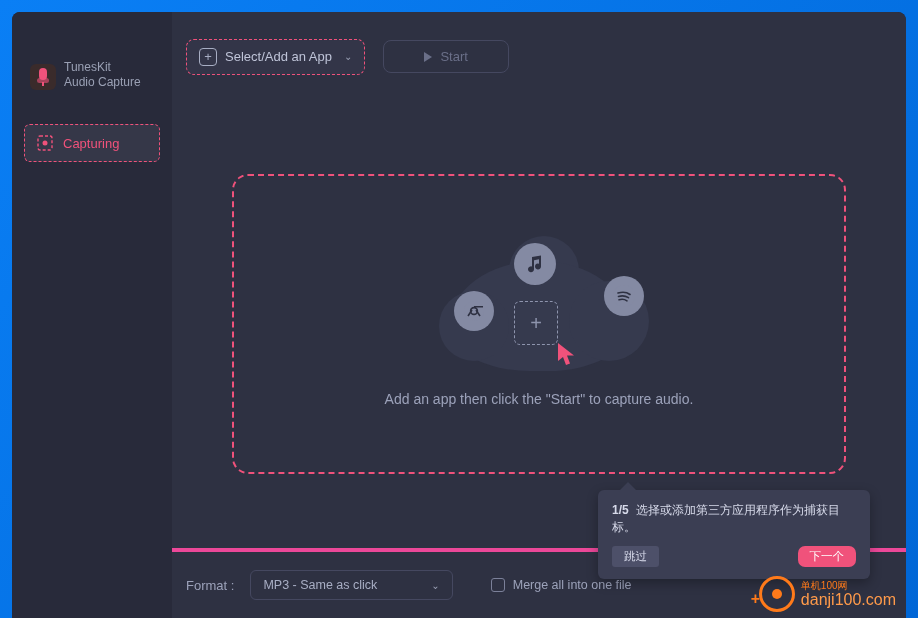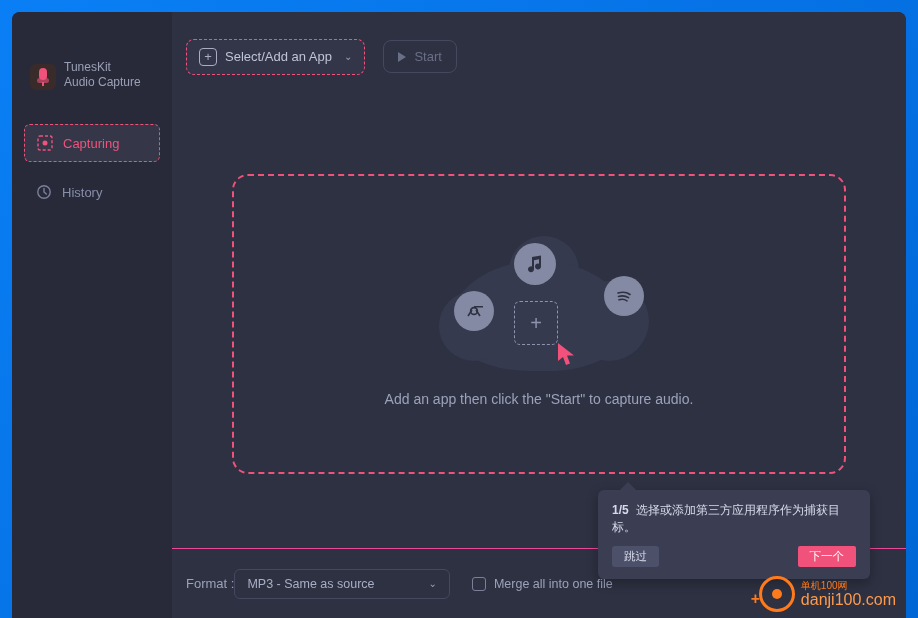--- a/index.html
+++ b/index.html
@@ -55,21 +55,21 @@
       background: #333548;
     }
     .plus-box {
       width: 18px; height: 18px; border: 1.5px solid #a8aec4; border-radius: 4px;
       display: flex; align-items: center; justify-content: center;
       color: #a8aec4; font-size: 13px; line-height: 1;
     }
     .chevron { color: #9aa0b4; font-size: 10px; margin-left: 4px; }
     .start-btn {
       border: 1px solid #454860; border-radius: 8px;
-      padding: 8px 14px; display: flex; align-items: center; gap: 8px;
+      padding: 8px 40px; display: flex; align-items: center; gap: 8px;
       color: #6a6f88; font-size: 13px; cursor: pointer;
       background: transparent;
     }
     .play-icon {
       width: 0; height: 0; border-left: 8px solid #6a6f88;
       border-top: 5px solid transparent; border-bottom: 5px solid transparent;
     }
     .content {
       flex: 1; padding: 10px 60px 0 60px; position: relative;
     }
@@ -120,25 +120,25 @@
     }
     .tooltip-text { color: #d7daea; font-size: 12px; margin-bottom: 10px; }
     .tooltip-step { font-weight: bold; margin-right: 4px; }
     .tooltip-actions { display: flex; justify-content: space-between; }
     .skip-btn {
       background: #4d5069; color: #d7daea; font-size: 11.5px;
       padding: 3px 12px; border-radius: 3px; cursor: pointer;
     }
     .next-btn {
       background: #f0527b; color: #fff; font-size: 11.5px;
-      padding: 3px 12px; border-radius: 2px; cursor: pointer;
+      padding: 3px 12px; border-radius: 7px; cursor: pointer;
     }
     .bottombar {
-      height: 70px; display: flex; align-items: center; 
-      padding: 0 14px; border-top: 1px solid #ec4899;
+      height: 70px; display: flex; align-items: center; gap: 16px;
+      padding: 0 14px; border-top: 4px solid #ec4899;
     }
     .format-label { color: #9ca2ba; font-size: 13px; }
     .format-select {
       border: 1px solid #454860; border-radius: 6px;
       padding: 7px 12px; display: flex; align-items: center; gap: 50px;
       color: #a8aec4; font-size: 12.5px; cursor: pointer;
       min-width: 185px; justify-content: space-between;
     }
     .merge-check {
       display: flex; gap: 8px;
@@ -185,29 +185,20 @@
     <div class="nav-item active">
       <span class="nav-icon">
         <svg width="16" height="16" viewBox="0 0 16 16" fill="none">
             <rect x="1" y="1" width="14" height="14" rx="2" stroke="#f0527b" stroke-width="1.4" stroke-dasharray="3 2"></rect>
             <circle cx="8" cy="8" r="2.5" fill="#f0527b"></circle>
           </svg>
       </span>
       <span>Capturing</span>
     </div>
 
-    <div class="nav-item">
-      <span class="nav-icon">
-        <svg width="16" height="16" viewBox="0 0 16 16" fill="none">
-            <circle cx="8" cy="8" r="6.2" stroke="#7b8099" stroke-width="1.4"></circle>
-            <path d="M8 4.5V8l2.3 2" stroke="#7b8099" stroke-width="1.4" stroke-linecap="round"></path>
-          </svg>
-      </span>
-      <span>History</span>
-    </div>
   </div>
 
   <div class="main">
     <div class="topbar">
       <div class="select-app">
         <span class="plus-box">+</span>
         <span>Select/Add an App</span>
         <span class="chevron">⌄</span>
       </div>
       <div class="start-btn">
@@ -249,21 +240,21 @@
               </svg>
           </div>
         </div>
         <div class="hint-text">Add an app then click the "Start" to capture audio.</div>
       </div>
     </div>
 
     <div class="bottombar">
       <span class="format-label">Format :</span>
       <div class="format-select">
-        <span>MP3 - Same as source</span>
+        <span>MP3 - Same as click</span>
         <span class="chevron">⌄</span>
       </div>
       <label class="merge-check">
         <span class="checkbox-box"></span>
         <span>Merge all into one file</span>
       </label>
     </div>
   </div>
 </div>
 

